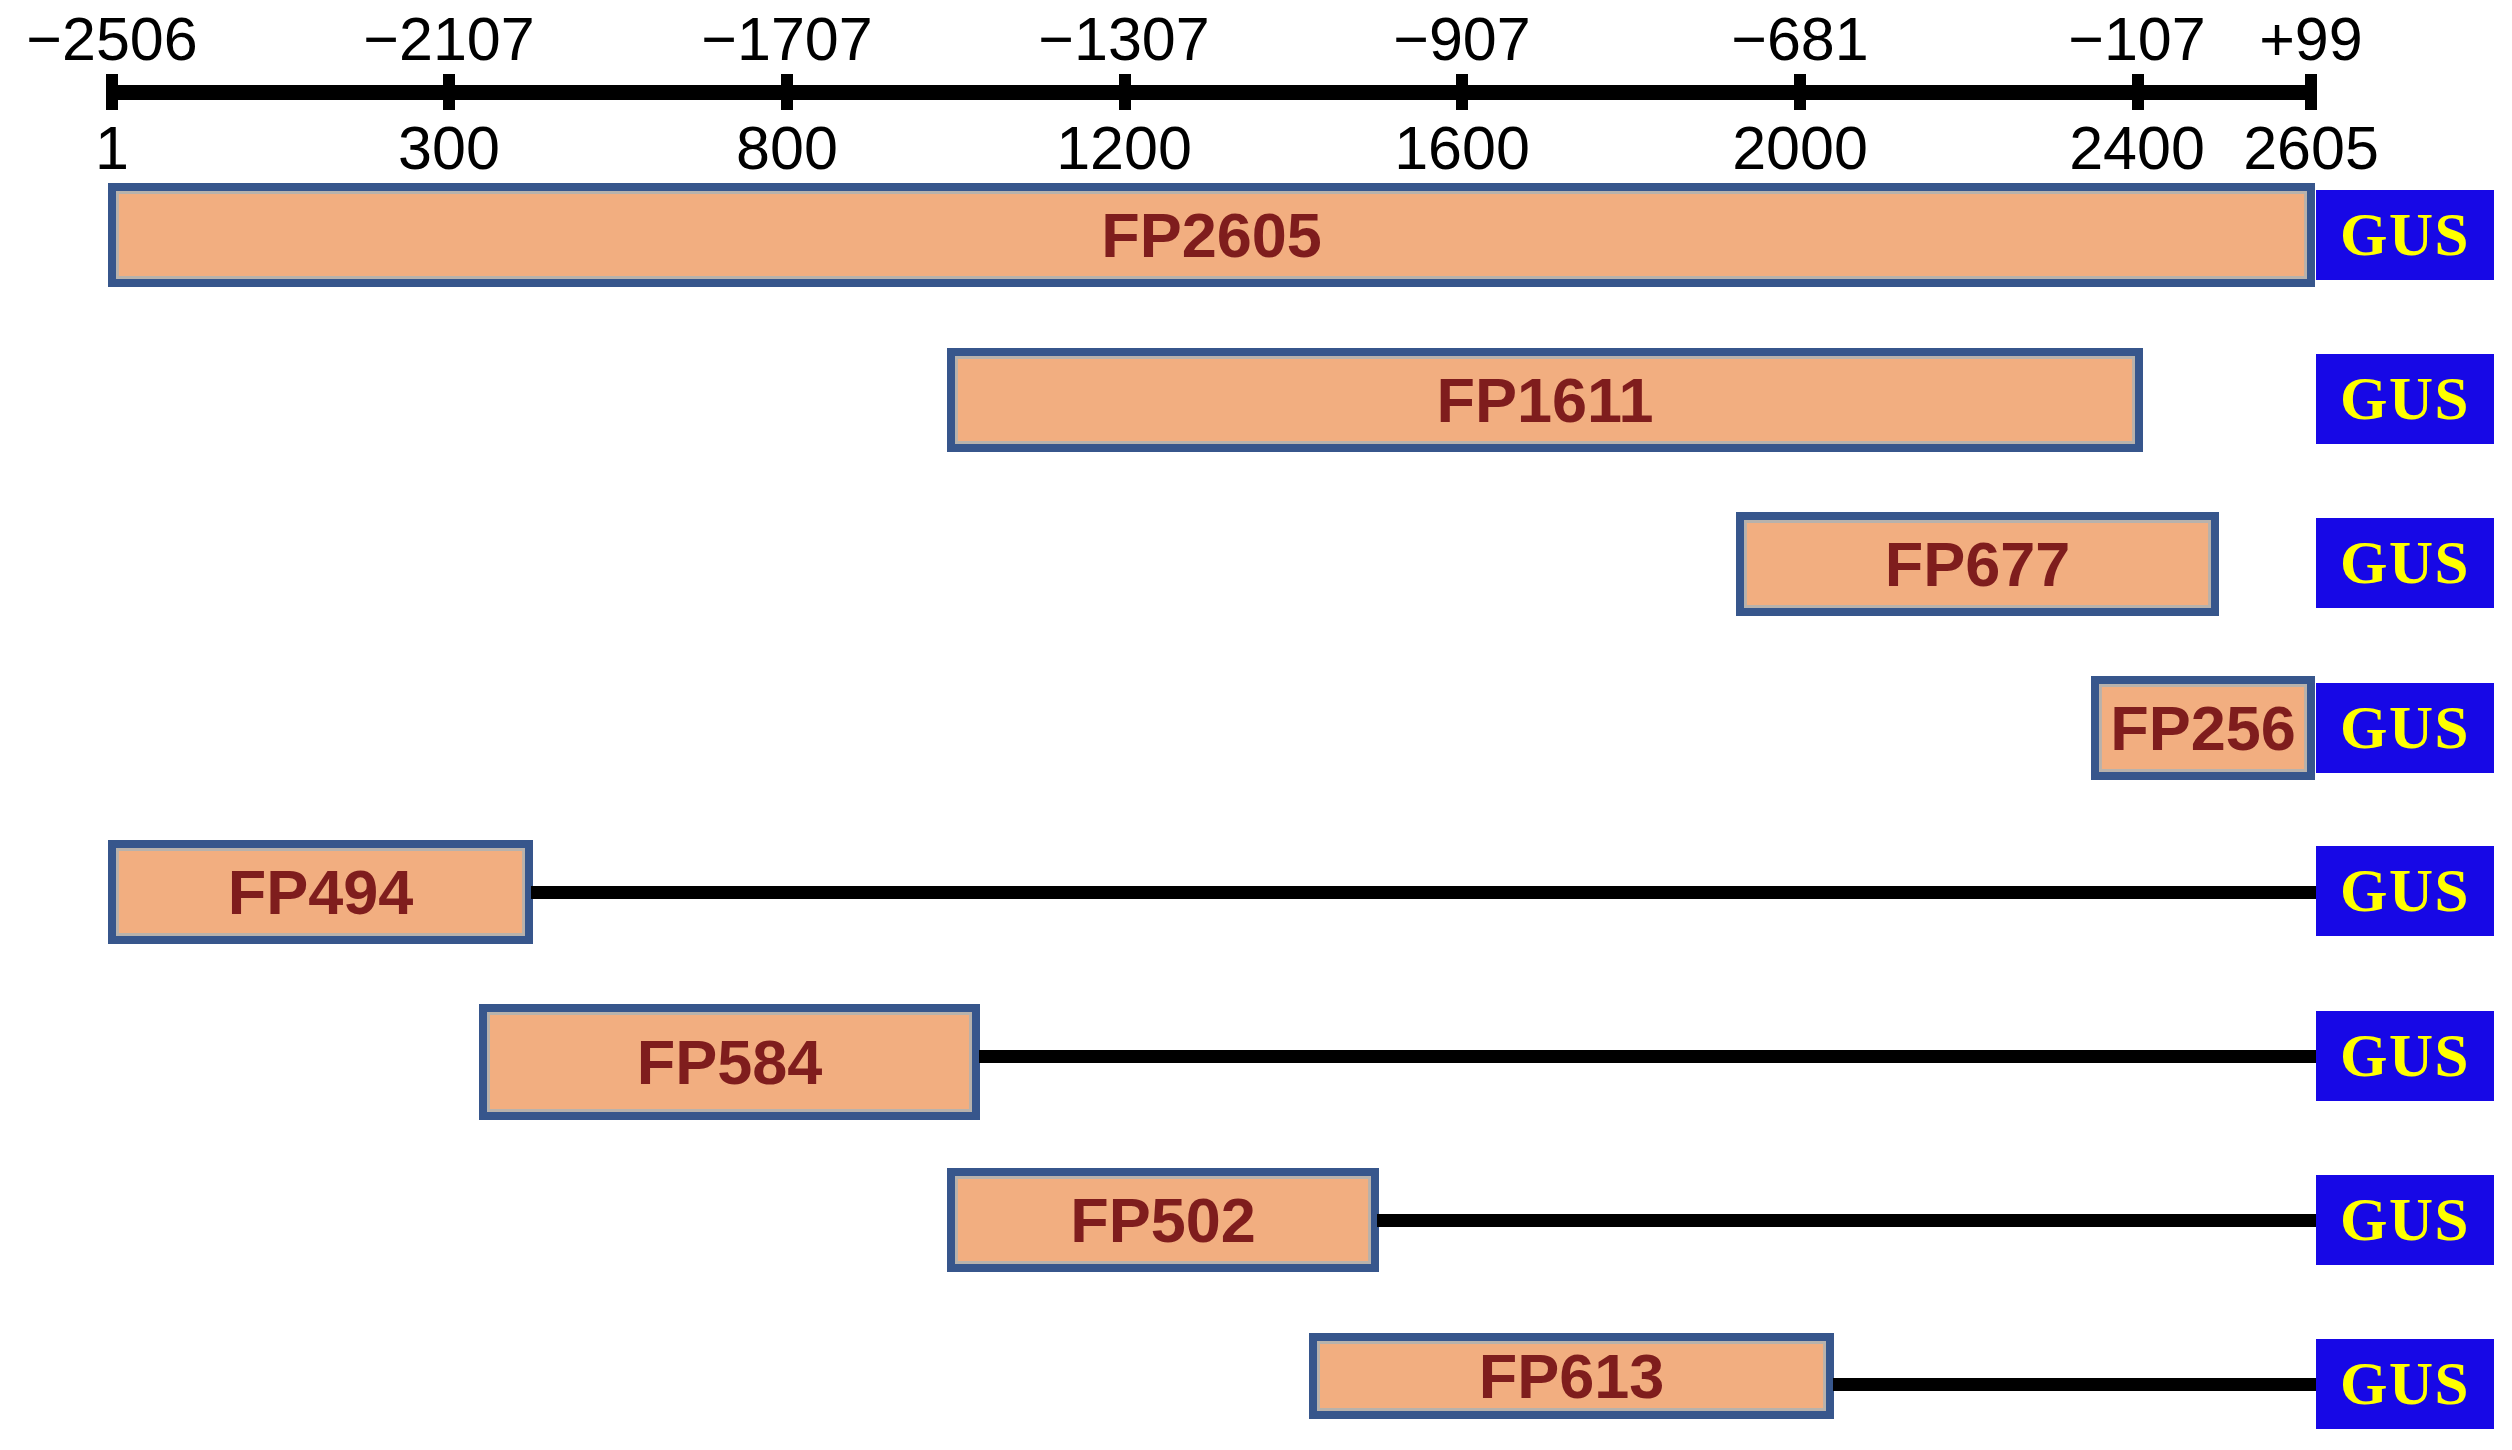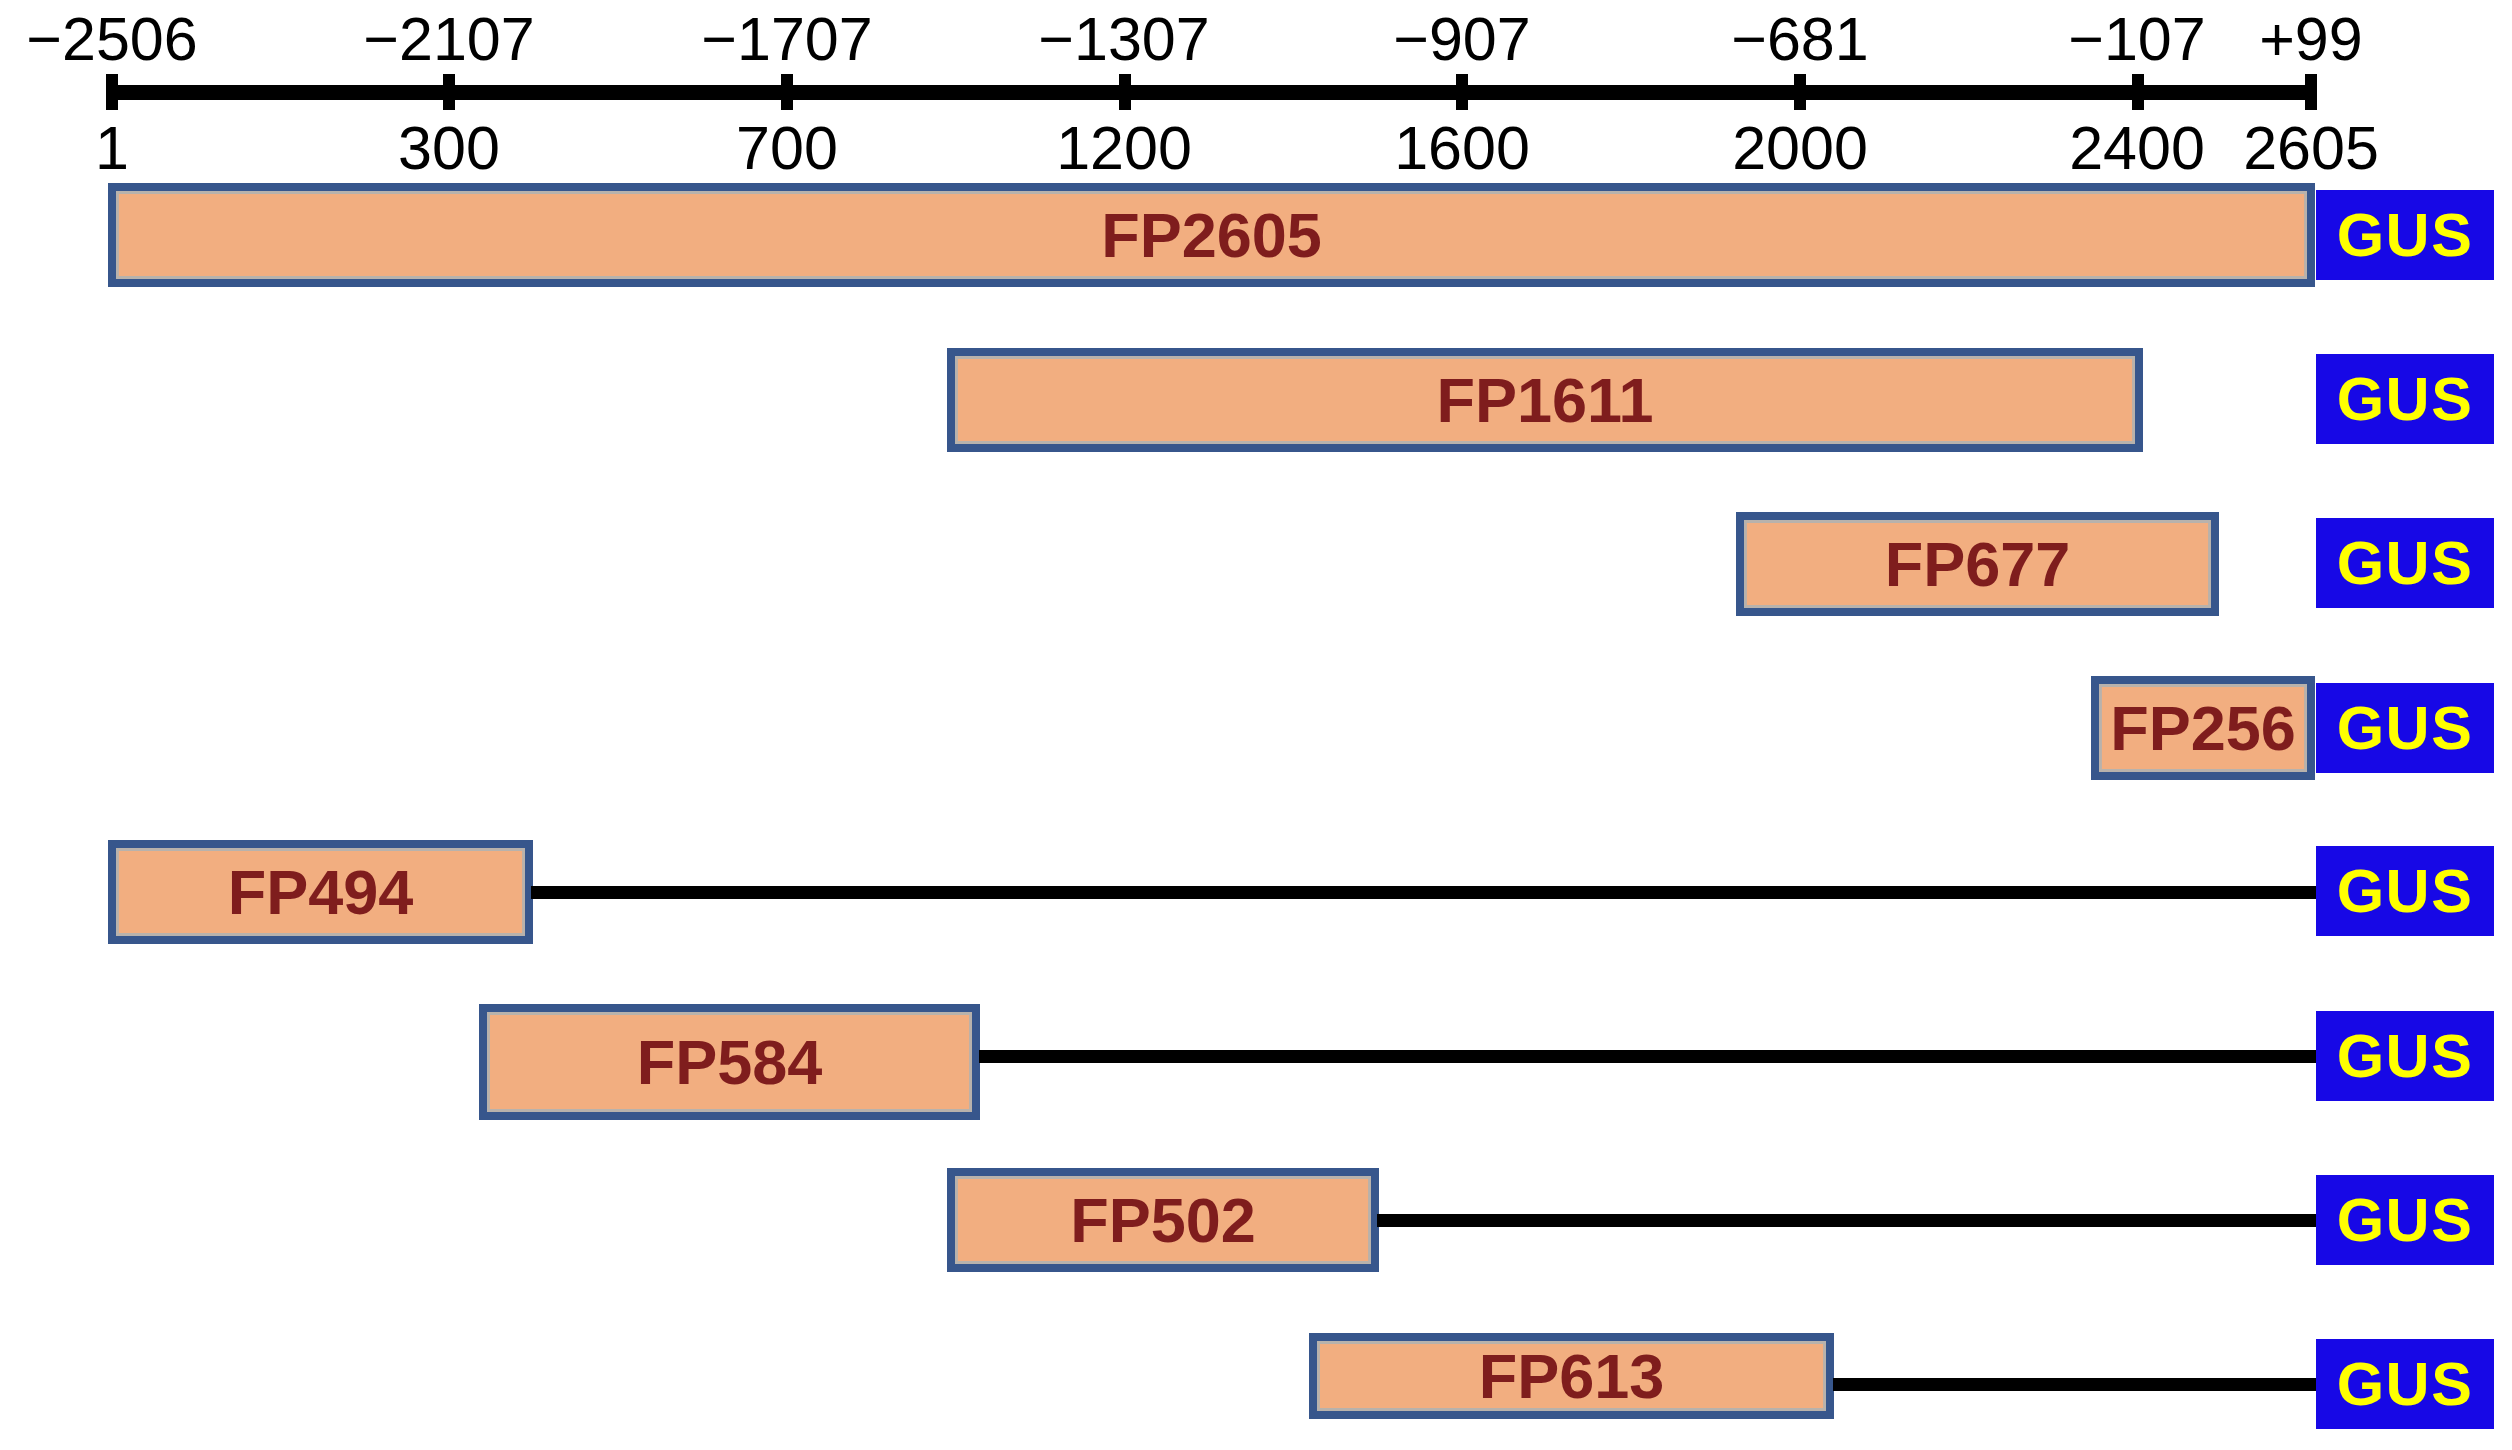--- a/index.html
+++ b/index.html
@@ -49,20 +49,21 @@
     font-weight: bold;
     color: #7f1d1d;
     white-space: nowrap;
   }
   .gus-box {
     position: absolute;
     background: #1708E6;
     display: flex;
     align-items: center;
     justify-content: center;
+    font-family: Liberation Serif, serif;
   }
   .gus-label {
     font-size: 61px;
     font-weight: bold;
     color: #FFFF00;
     letter-spacing: 1.5px;
     white-space: nowrap;
   }
   .connector-line {
     position: absolute;
@@ -86,21 +87,21 @@
       <div class="tick-label-top" style="left: -48px; top: 5.8px;">−2506</div>
       <div class="tick-label-top" style="left: 289px; top: 5.8px;">−2107</div>
       <div class="tick-label-top" style="left: 627px; top: 5.8px;">−1707</div>
       <div class="tick-label-top" style="left: 964px; top: 5.8px;">−1307</div>
       <div class="tick-label-top" style="left: 1302px; top: 5.8px;">−907</div>
       <div class="tick-label-top" style="left: 1640px; top: 5.8px;">−681</div>
       <div class="tick-label-top" style="left: 1977px; top: 5.8px;">−107</div>
       <div class="tick-label-top" style="left: 2151px; top: 5.8px;">+99</div>
       <div class="tick-label-bottom" style="left: -48px; top: 115px;">1</div>
       <div class="tick-label-bottom" style="left: 289px; top: 115px;">300</div>
-      <div class="tick-label-bottom" style="left: 627px; top: 115px;">700</div>
+      <div class="tick-label-bottom" style="left: 627px; top: 115px;">800</div>
       <div class="tick-label-bottom" style="left: 964px; top: 115px;">1200</div>
       <div class="tick-label-bottom" style="left: 1302px; top: 115px;">1600</div>
       <div class="tick-label-bottom" style="left: 1640px; top: 115px;">2000</div>
       <div class="tick-label-bottom" style="left: 1977px; top: 115px;">2400</div>
       <div class="tick-label-bottom" style="left: 2151px; top: 115px;">2605</div>
     </div>
   <div id="construct-layer">
       <div class="">
         <div class="construct-bar" style="left: 108px; top: 183px; width: 2207px; height: 104px;">
           <div class="bar-label">FP2605</div>

